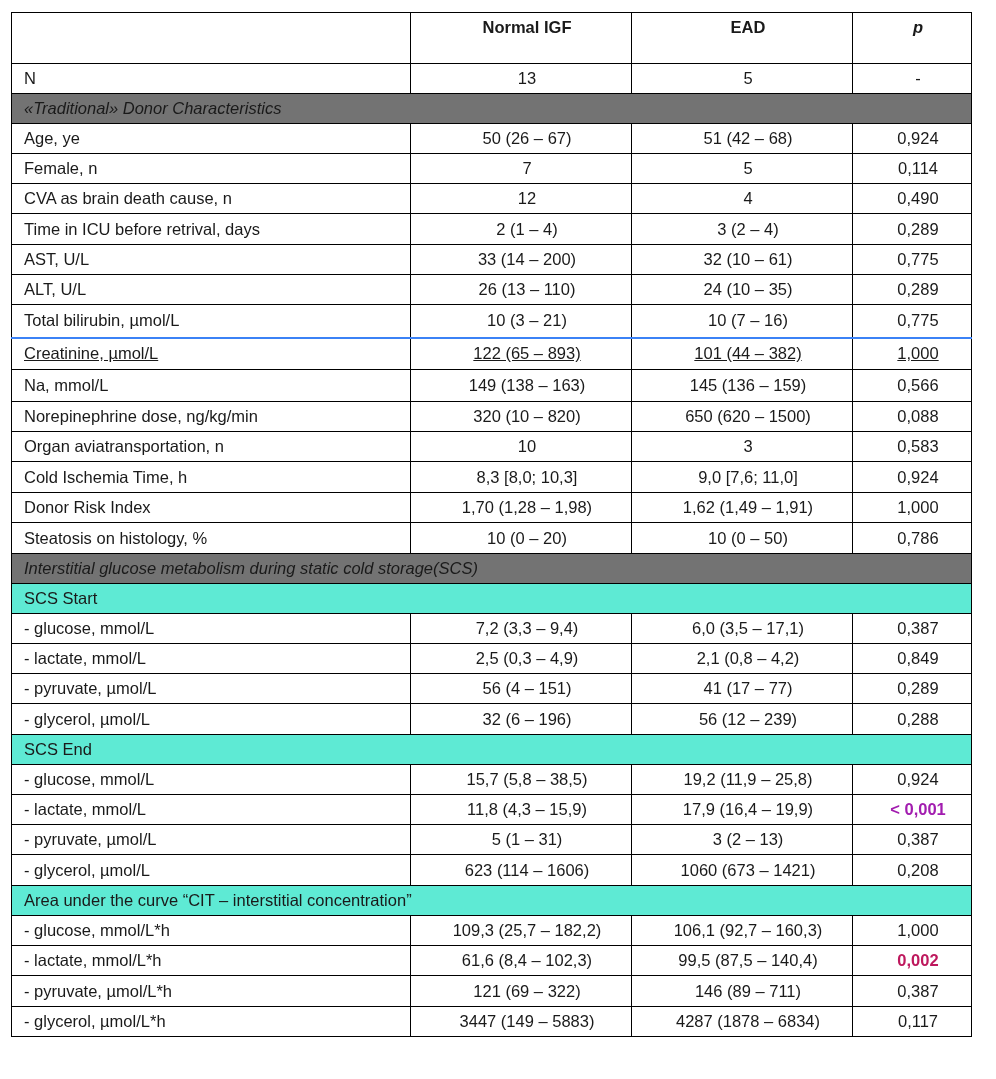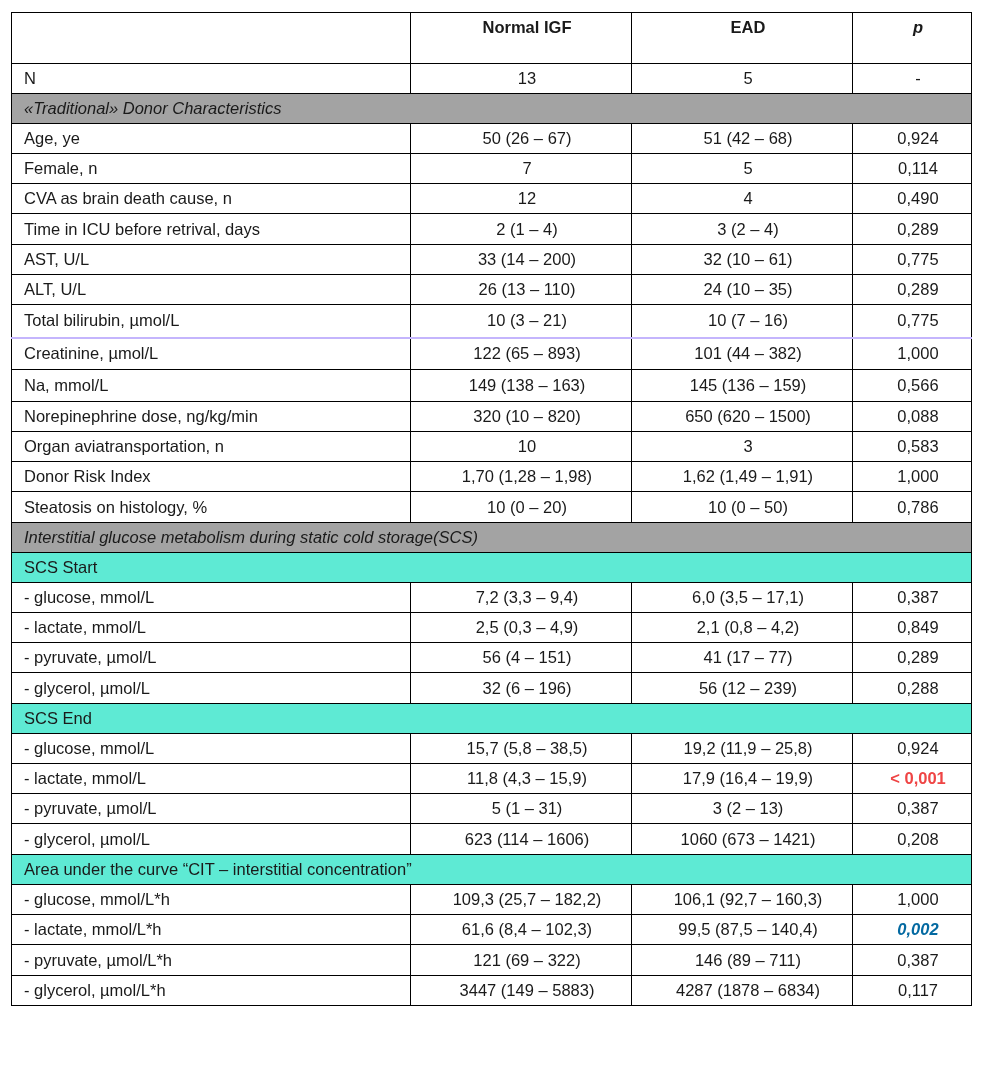--- a/index.html
+++ b/index.html
@@ -14,24 +14,24 @@
   table.data-table td {
     border: 1px solid #000;
     padding: 0 0 0 12px;
     white-space: nowrap;
     overflow: hidden;
     vertical-align: middle;
   }
   td.c { text-align: center; padding: 0; }
   tr.header td { vertical-align: top; padding-top: 5px; font-weight: bold; height: 45px; }
   tr.header td.p { font-style: italic; }
-  tr.section td { background: #a3a3a3; font-style: italic; }
+  tr.section td { background: #737373; font-style: italic; }
   tr.subsection td { background: #5eead4; }
   td.pcol { border-left: 2px solid #000; }
-  tr.thick-top td { border-top: 2px solid #c4b5fd; }
+  tr.thick-top td { border-top: 2px solid #3b82f6; text-decoration: underline; }
   .sig { color: #c00000; font-weight: bold; }
 </style>
 </head>
 <body>
 
 <table class="data-table">
   <colgroup>
     <col style="width:399px">
     <col style="width:221px">
     <col style="width:221px">
@@ -112,20 +112,26 @@
         <td class="c">320 (10 – 820)</td>
         <td class="c">650 (620 – 1500)</td>
         <td class="c pcol">0,088</td>
       </tr>
       <tr style="height: 30px;">
         <td>Organ aviatransportation, n</td>
         <td class="c">10</td>
         <td class="c">3</td>
         <td class="c pcol">0,583</td>
       </tr>
+      <tr style="height: 31px;">
+        <td>Cold Ischemia Time, h</td>
+        <td class="c">8,3 [8,0; 10,3]</td>
+        <td class="c">9,0 [7,6; 11,0]</td>
+        <td class="c pcol">0,924</td>
+      </tr>
       <tr style="height: 30px;">
         <td>Donor Risk Index</td>
         <td class="c">1,70 (1,28 – 1,98)</td>
         <td class="c">1,62 (1,49 – 1,91)</td>
         <td class="c pcol">1,000</td>
       </tr>
       <tr style="height: 31px;">
         <td>Steatosis on histology, %</td>
         <td class="c">10 (0 – 20)</td>
         <td class="c">10 (0 – 50)</td>
@@ -167,21 +173,21 @@
       <tr style="height: 30px;">
         <td>- glucose, mmol/L</td>
         <td class="c">15,7 (5,8 – 38,5)</td>
         <td class="c">19,2 (11,9 – 25,8)</td>
         <td class="c pcol">0,924</td>
       </tr>
       <tr style="height: 30px;">
         <td>- lactate, mmol/L</td>
         <td class="c">11,8 (4,3 – 15,9)</td>
         <td class="c">17,9 (16,4 – 19,9)</td>
-        <td class="c pcol"><span class="sig" style="color: #ef4444;">&lt; 0,001</span></td>
+        <td class="c pcol"><span class="sig" style="color: #a21caf;">&lt; 0,001</span></td>
       </tr>
       <tr style="height: 30px;">
         <td>- pyruvate, µmol/L</td>
         <td class="c">5 (1 – 31)</td>
         <td class="c">3 (2 – 13)</td>
         <td class="c pcol">0,387</td>
       </tr>
       <tr style="height: 31px;">
         <td>- glycerol, µmol/L</td>
         <td class="c">623 (114 – 1606)</td>
@@ -194,21 +200,21 @@
       <tr style="height: 30px;">
         <td>- glucose, mmol/L*h</td>
         <td class="c">109,3 (25,7 – 182,2)</td>
         <td class="c">106,1 (92,7 – 160,3)</td>
         <td class="c pcol">1,000</td>
       </tr>
       <tr style="height: 30px;">
         <td>- lactate, mmol/L*h</td>
         <td class="c">61,6 (8,4 – 102,3)</td>
         <td class="c">99,5 (87,5 – 140,4)</td>
-        <td class="c pcol"><span class="sig" style="color: #0369a1; font-style: italic;">0,002</span></td>
+        <td class="c pcol"><span class="sig" style="color: #be185d;">0,002</span></td>
       </tr>
       <tr style="height: 31px;">
         <td>- pyruvate, µmol/L*h</td>
         <td class="c">121 (69 – 322)</td>
         <td class="c">146 (89 – 711)</td>
         <td class="c pcol">0,387</td>
       </tr>
       <tr style="height: 30px;">
         <td>- glycerol, µmol/L*h</td>
         <td class="c">3447 (149 – 5883)</td>

